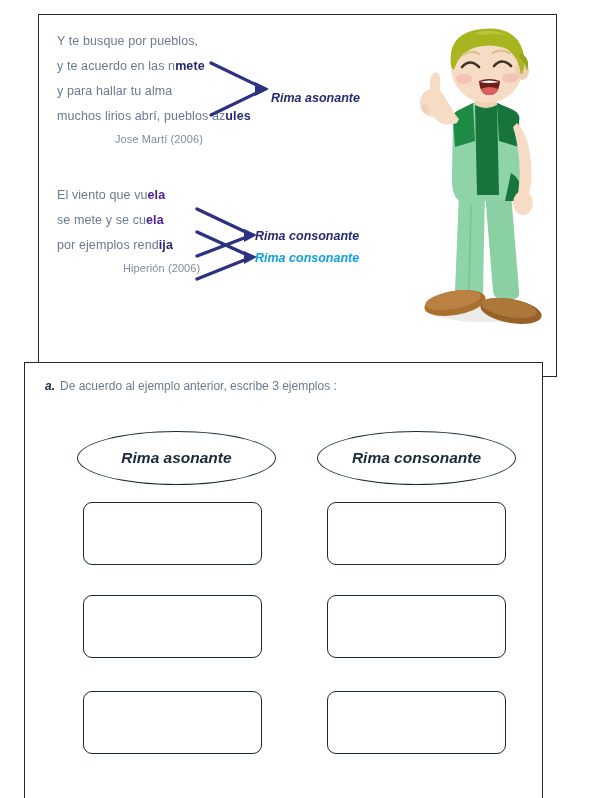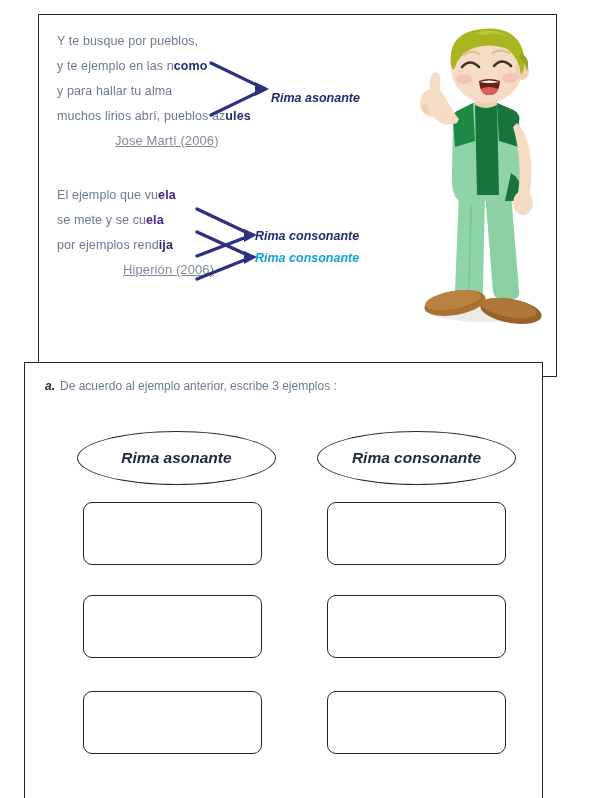--- a/index.html
+++ b/index.html
@@ -54,25 +54,24 @@
   .rhyme-navy {
     color: #262b6e;
     font-weight: bold;
   }
   .rhyme-cyan {
     color: #4c1d95;
     font-weight: bold;
   }
   .poem-source {
     color: #808b9c;
-    font-size: 13px;
+    font-size: 11px;
     margin-top: 4px;
     padding-left: 58px;
     white-space: nowrap;
-    text-decoration: underline;
   }
   #poem-two .poem-source { padding-left: 66px; }
 
   
   .connector {
     position: absolute;
     overflow: visible;
     pointer-events: none;
   }
   #connector-one { left: 170px; top: 44px; }
@@ -156,42 +155,42 @@
 </head>
 <body>
 
 <div class="panel" id="panel-example">
 
   <div class="poem" id="poem-one">
     <div class="poem-line spaced">
       <span>Y te busque por pueblos,</span><span class="rhyme-navy"></span>
     </div>
     <div class="poem-line spaced">
-      <span>y te ejemplo en las n</span><span class="rhyme-navy">como</span>
+      <span>y te acuerdo en las n</span><span class="rhyme-navy">mete</span>
     </div>
     <div class="poem-line spaced">
       <span>y para hallar tu alma</span><span class="rhyme-navy"></span>
     </div>
     <div class="poem-line spaced">
       <span>muchos lirios abrí, pueblos az</span><span class="rhyme-navy">ules</span>
     </div>
     <div class="poem-source">Jose Martí (2006)</div>
   </div>
 
   <svg class="connector" id="connector-one" width="70" height="62" viewBox="0 0 70 62">
     <path d="M2,4 L56,30" stroke="#2d3180" stroke-width="3.2" fill="none" stroke-linecap="round"></path>
     <path d="M2,56 L56,30" stroke="#2d3180" stroke-width="3.2" fill="none" stroke-linecap="round"></path>
     <path d="M46,23 L60,30 L46,37 Z" fill="#2d3180"></path>
   </svg>
 
   <div class="rhyme-label navy" id="label-asonante">Rima asonante</div>
 
   <div class="poem" id="poem-two">
     <div class="poem-line spaced">
-      <span>El ejemplo que vu</span><span class="rhyme-cyan">ela</span>
+      <span>El viento que vu</span><span class="rhyme-cyan">ela</span>
     </div>
     <div class="poem-line spaced">
       <span>se mete y se cu</span><span class="rhyme-cyan">ela</span>
     </div>
     <div class="poem-line spaced">
       <span>por ejemplos rend</span><span class="rhyme-navy">ija</span>
     </div>
     <div class="poem-source">Hiperión (2006)</div>
   </div>
 

